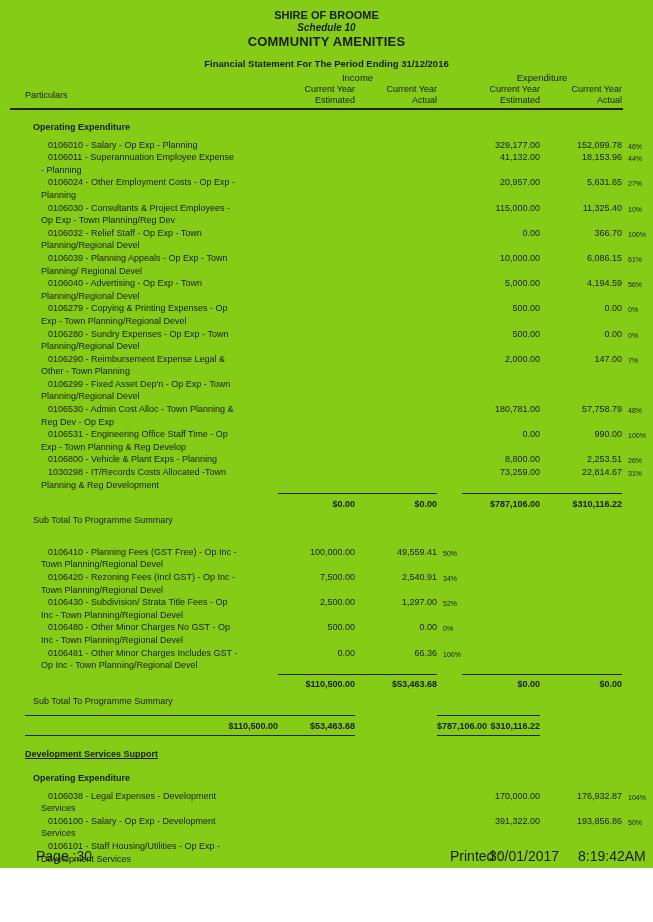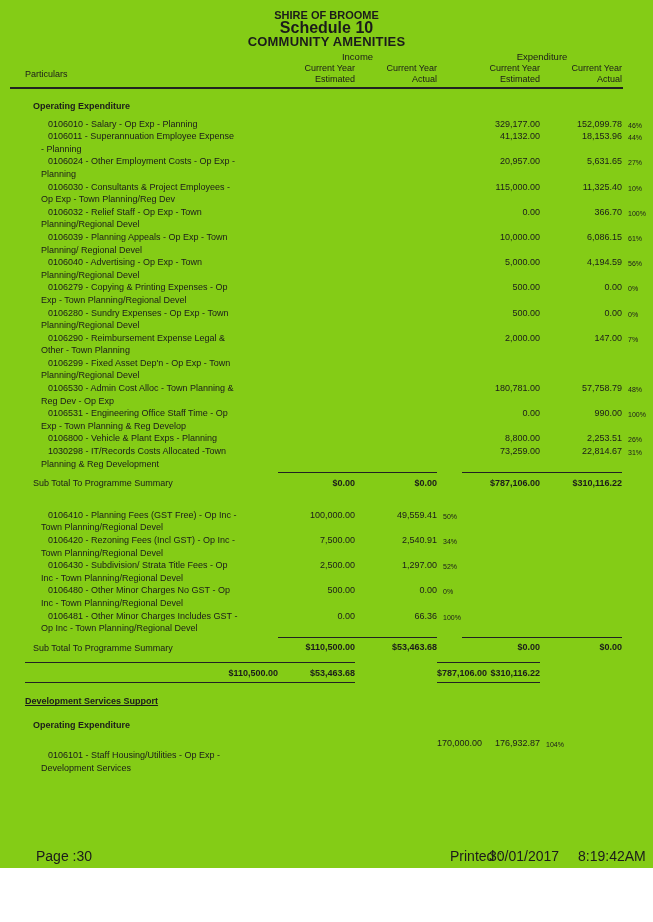--- a/index.html
+++ b/index.html
@@ -3,21 +3,21 @@
 <meta charset="utf-8">
 <style>
   * { margin:0; padding:0; box-sizing:border-box; }
   html,body { background:#ffffff; }
   body { font-family:"Liberation Sans", sans-serif; color:#1b1b1b; }
   .page { position:relative; width:653px; height:868px; background:#84cc16; overflow:hidden; }
 
   
   .titles { padding-top:9px; text-align:center; }
   .org       { font-size:11px;  font-weight:bold; line-height:13px; }
-  .schedule  { font-size:16px;  font-weight:bold; line-height:12px; }
+  .schedule  { font-size:10px;  font-weight:bold; line-height:12px;font-style:italic; }
   .rpt-title { font-size:13px;  font-weight:bold; line-height:15px; letter-spacing:.2px; }
   .subtitle  { font-size:9.5px; font-weight:bold; line-height:12px; margin-top:9px; }
 
   
   .colhead { display:grid; grid-template-columns:253px 77px 82px 25px 78px 82px 26px;
              grid-template-rows:12px 11px 11px; margin-left:25px; width:623px;
              font-size:9px; margin-top:2px; }
   .colhead .grp-inc { grid-column:2/4; grid-row:1; text-align:center; font-size:9.5px; }
   .colhead .grp-exp { grid-column:5/7; grid-row:1; text-align:center; font-size:9.5px; }
   .colhead .particulars { grid-column:1; grid-row:2/4; align-self:center; }
@@ -34,21 +34,21 @@
   .pct { font-size:7px; line-height:9px; padding-left:6px; padding-top:3px; }
 
   .row-section { font-weight:bold; margin-top:11px; margin-bottom:5px; }
   .row-section .c1 { padding-left:8px; }
 
   .row-group { font-weight:bold; margin-top:12px; margin-bottom:1px;text-decoration:underline; }
 
   .row-account .c1 { padding-left:16px; padding-right:40px; text-indent:7px; }
 
   .row-subtotal { margin-top:2px; }
-  .row-subtotal .c1 { padding-left:8px; padding-top:5px; }
+  .row-subtotal .c1 { padding-left:8px; padding-top:5px;margin-top:16px; }
   .row-subtotal .c4, .row-subtotal .c7 { padding-top:5px; }
   .row-subtotal .c2, .row-subtotal .c3, .row-subtotal .c5, .row-subtotal .c6 {
     border-top:1.5px solid #222; padding-top:3.5px; }
   .row-subtotal .num, .row-total .num { font-weight:bold; }
 
   .row-total { margin-top:8px; }
   .row-total .c1 { padding-left:8px; padding-top:5px; font-weight:bold; }
   .row-total .c4, .row-total .c7 { padding-top:5px; }
   .row-total .c2, .row-total .c3, .row-total .c5, .row-total .c6 {
     border-top:1.5px solid #222; border-bottom:1.5px solid #222;
@@ -63,20 +63,21 @@
 </style>
 </head>
 <body>
 
 <div class="page">
 
   <div class="titles">
     <div class="org">SHIRE OF BROOME</div>
     <div class="schedule">Schedule 10</div>
     <div class="rpt-title">COMMUNITY AMENITIES</div>
+    <div class="subtitle">Financial Statement For The Period Ending 31/12/2016</div>
   </div>
 
   <div class="colhead">
     <div class="grp-inc">Income</div>
     <div class="grp-exp">Expenditure</div>
     <div class="particulars">Particulars</div>
     <div class="cy p2">Current Year</div>
     <div class="cy p3">Current Year</div>
     <div class="cy p5">Current Year</div>
     <div class="cy p6">Current Year</div>
@@ -324,26 +325,36 @@
       <div class="row row-section">
       <div class="cell c1">Operating Expenditure</div>
       <div class="cell c2 num"></div>
       <div class="cell c3 num"></div>
       <div class="cell c4 pct"></div>
       <div class="cell c5 num"></div>
       <div class="cell c6 num"></div>
       <div class="cell c7 pct"></div>
     </div>
       <div class="row row-account">
+      <div class="cell c1">0106038 - Legal Expenses - Development Services</div>
       <div class="cell c2 num"></div>
       <div class="cell c3 num"></div>
       <div class="cell c4 pct"></div>
       <div class="cell c5 num">170,000.00</div>
       <div class="cell c6 num">176,932.87</div>
       <div class="cell c7 pct">104%</div>
+    </div>
+      <div class="row row-account">
+      <div class="cell c1">0106100 - Salary - Op Exp - Development Services</div>
+      <div class="cell c2 num"></div>
+      <div class="cell c3 num"></div>
+      <div class="cell c4 pct"></div>
+      <div class="cell c5 num">391,322.00</div>
+      <div class="cell c6 num">193,856.86</div>
+      <div class="cell c7 pct">50%</div>
     </div>
       <div class="row row-account">
       <div class="cell c1">0106101 - Staff Housing/Utilities - Op Exp - Development Services</div>
       <div class="cell c2 num"></div>
       <div class="cell c3 num"></div>
       <div class="cell c4 pct"></div>
       <div class="cell c5 num"></div>
       <div class="cell c6 num"></div>
       <div class="cell c7 pct"></div>
     </div>

